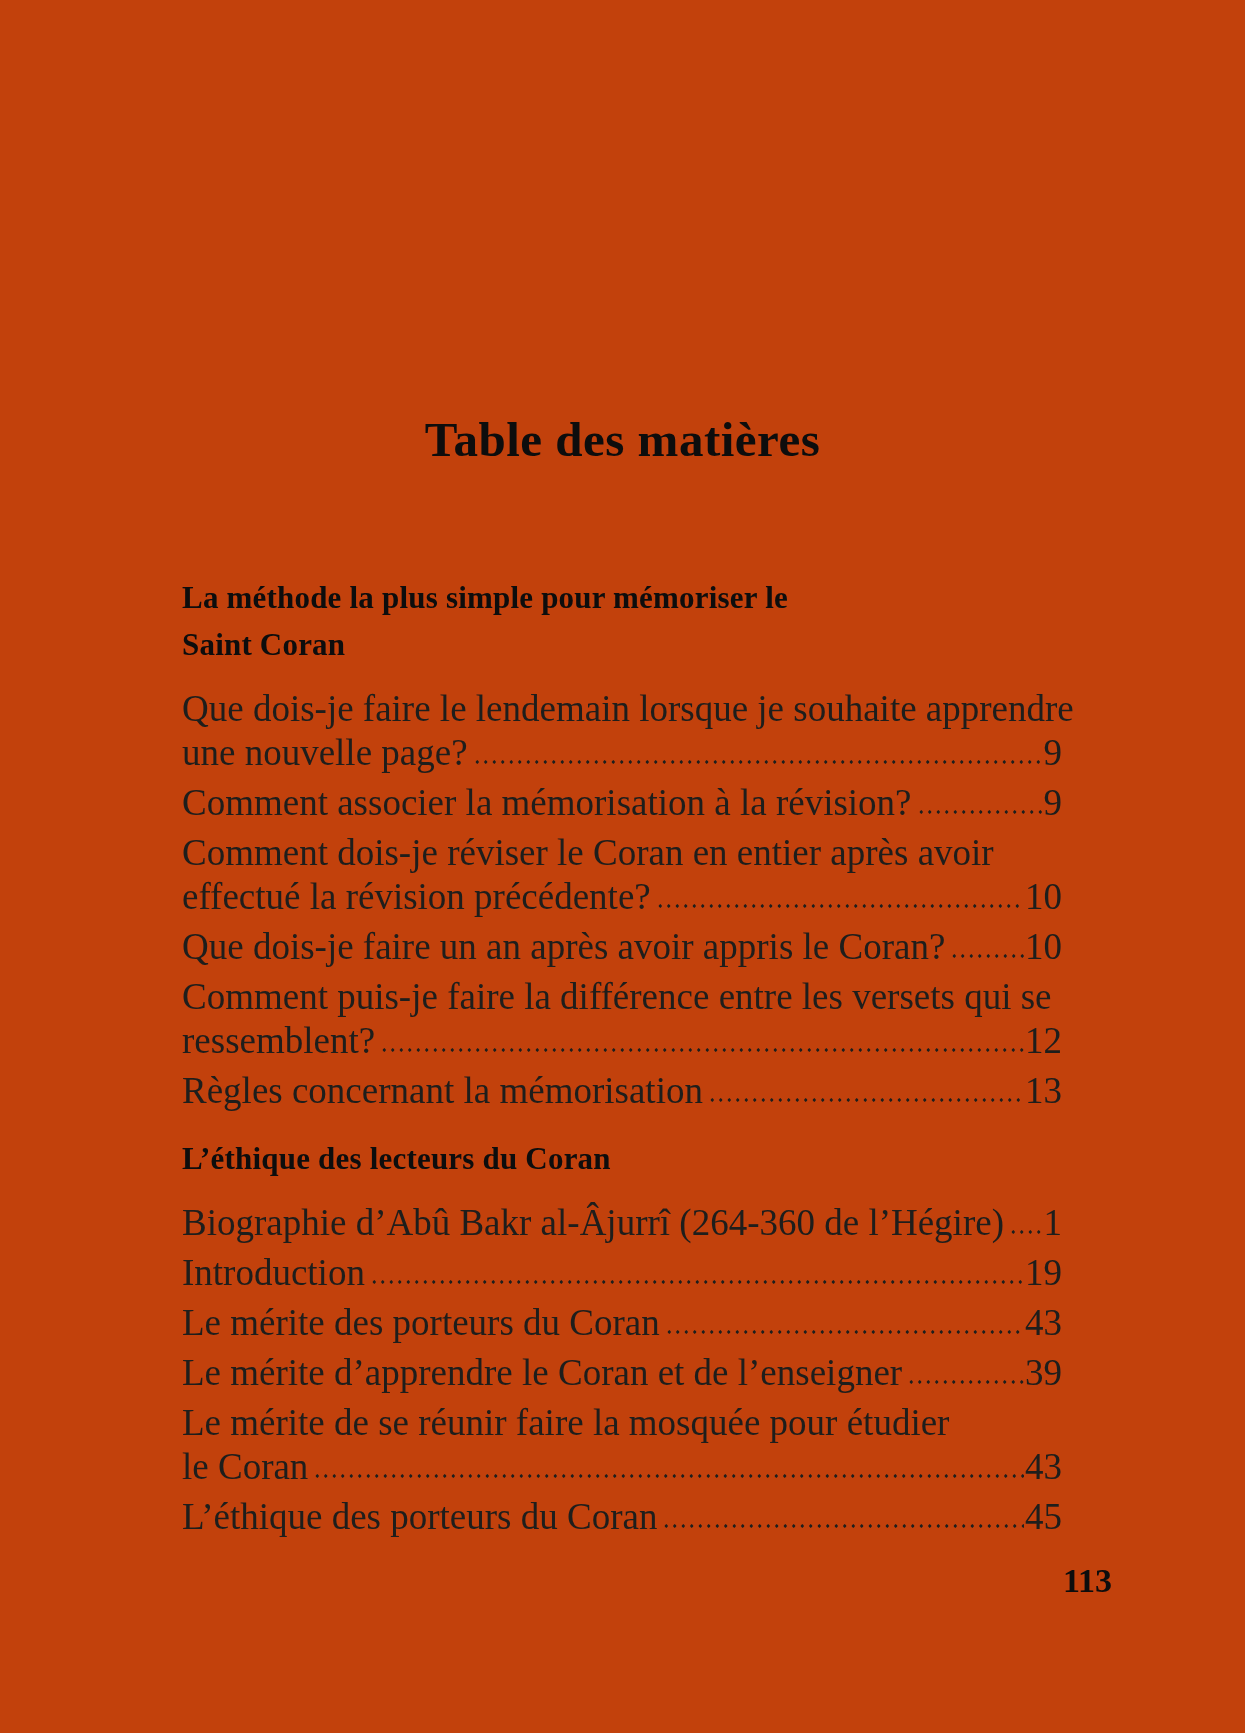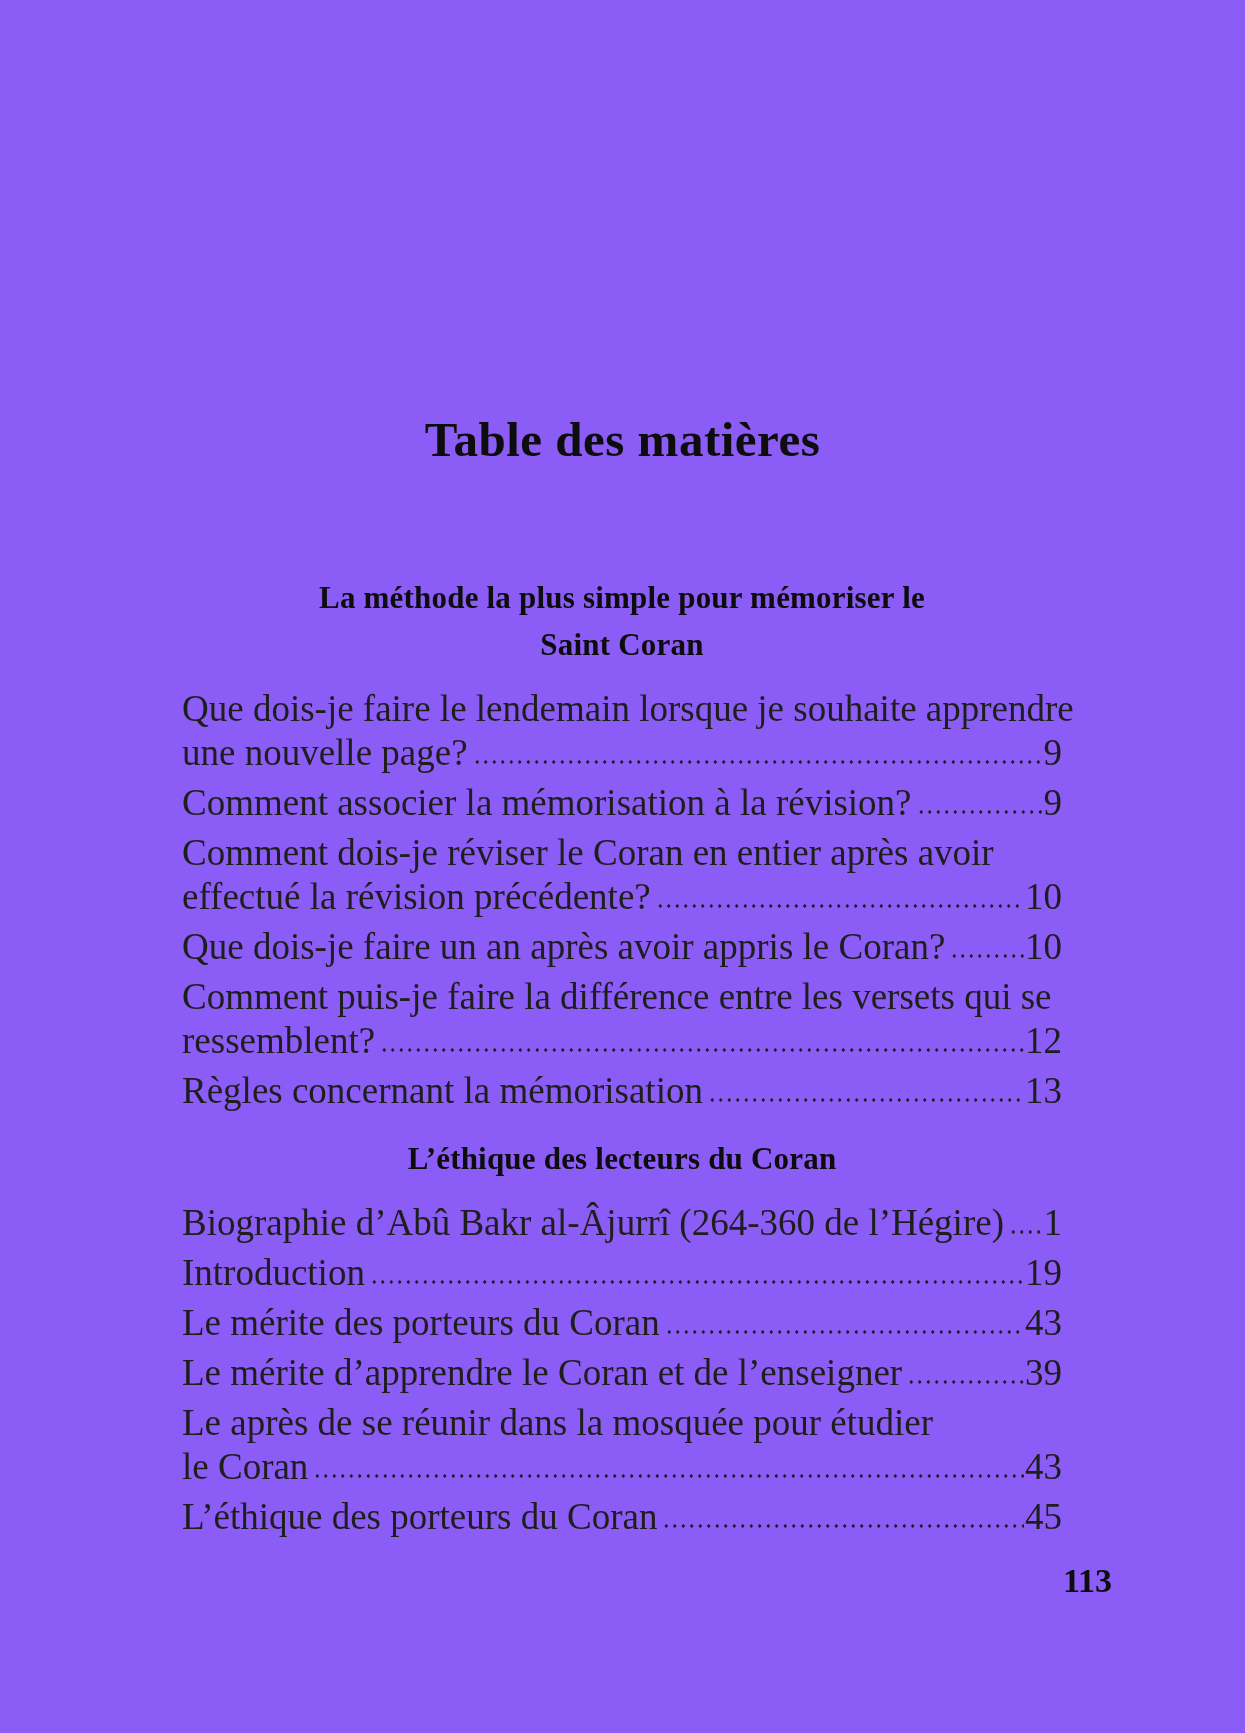--- a/index.html
+++ b/index.html
@@ -8,39 +8,38 @@
     height: 1733px;
     background: #ffffff;
     font-family: "Liberation Serif", serif;
     color: #1e1e1c;
     position: relative;
     overflow: hidden;
   }
   .page {
     position: absolute;
     inset: 0;
-    background: #8b5cf6;
+    background: #c2410c;
   }
   .title {
     margin: 412px 0 0 0;
     text-align: center;
     font-size: 49px;
     line-height: 56px;
     font-weight: 700;
     color: #0d0d0d;
     letter-spacing: 0.5px;
   }
   #toc {
     display: flow-root;
     margin: 0 183px 0 182px;
   }
   section { display: flow-root; }
   .section-heading {
     margin: 0;
-    text-align: center;
     font-weight: 700;
     font-size: 31px;
     line-height: 47px;
     color: #0d0d0d;
     letter-spacing: 0.2px;
   }
   section.first .section-heading { margin-top: 106px; }
   section.rest  .section-heading { margin-top: 16px; }
   .entries { margin-top: 19px; }
   .entry {
@@ -156,21 +155,21 @@
             </div>
           </div>
           <div class="entry">
             <div class="line last">
               <span class="txt">Le mérite d’apprendre le Coran et de l’enseigner</span>
               <span class="dots"></span>
               <span class="pg">39</span>
             </div>
           </div>
           <div class="entry">
-            <div class="line"><span class="txt">Le après de se réunir dans la mosquée pour étudier</span></div>
+            <div class="line"><span class="txt">Le mérite de se réunir faire la mosquée pour étudier</span></div>
             <div class="line last">
               <span class="txt">le Coran</span>
               <span class="dots"></span>
               <span class="pg">43</span>
             </div>
           </div>
           <div class="entry">
             <div class="line last">
               <span class="txt">L’éthique des porteurs du Coran</span>
               <span class="dots"></span>

